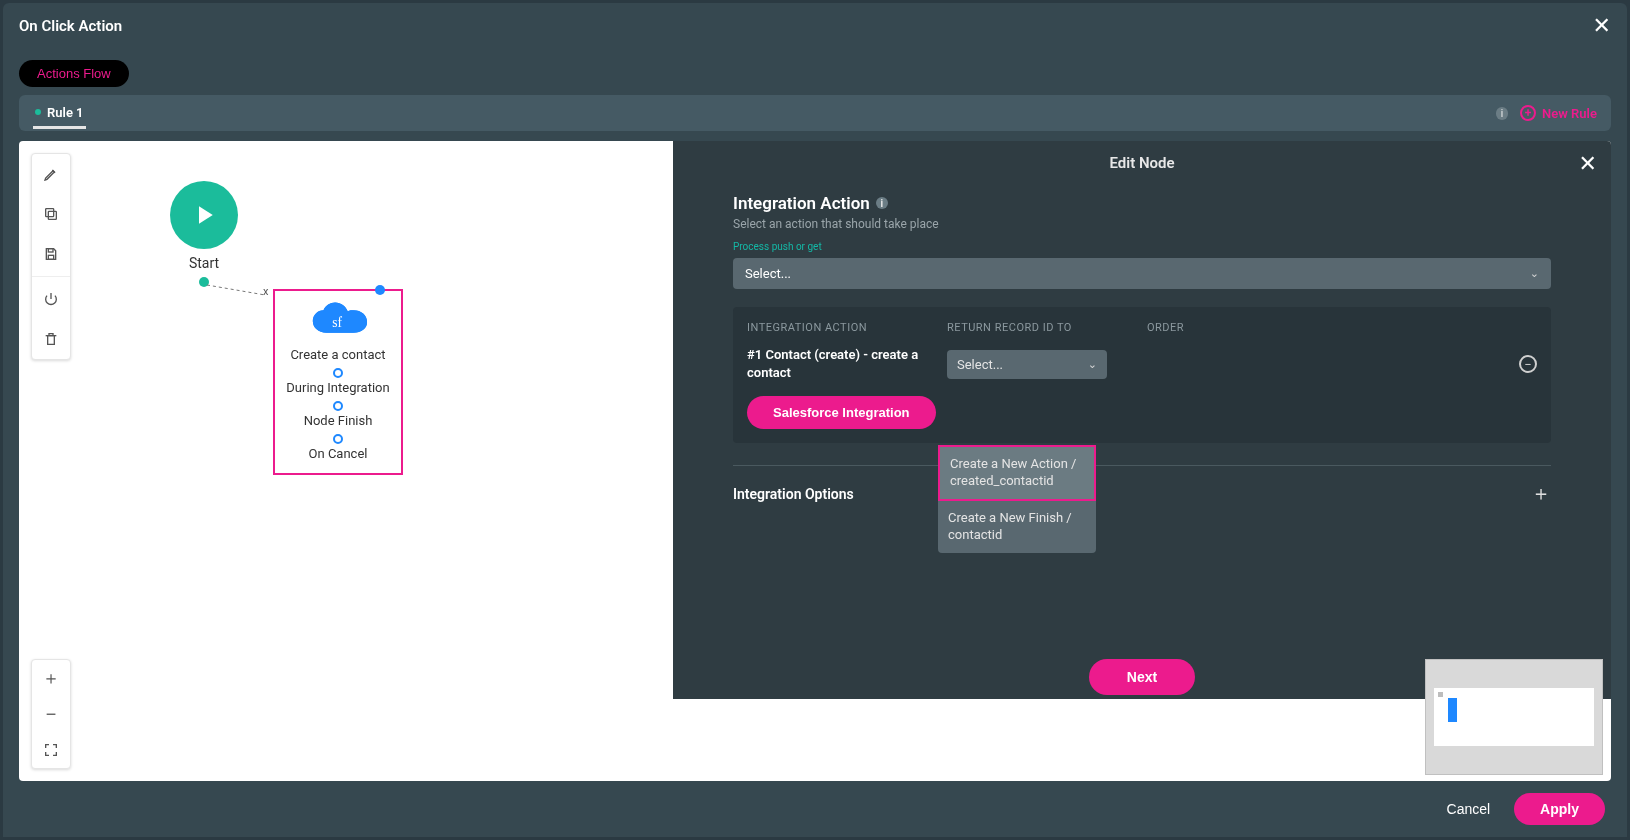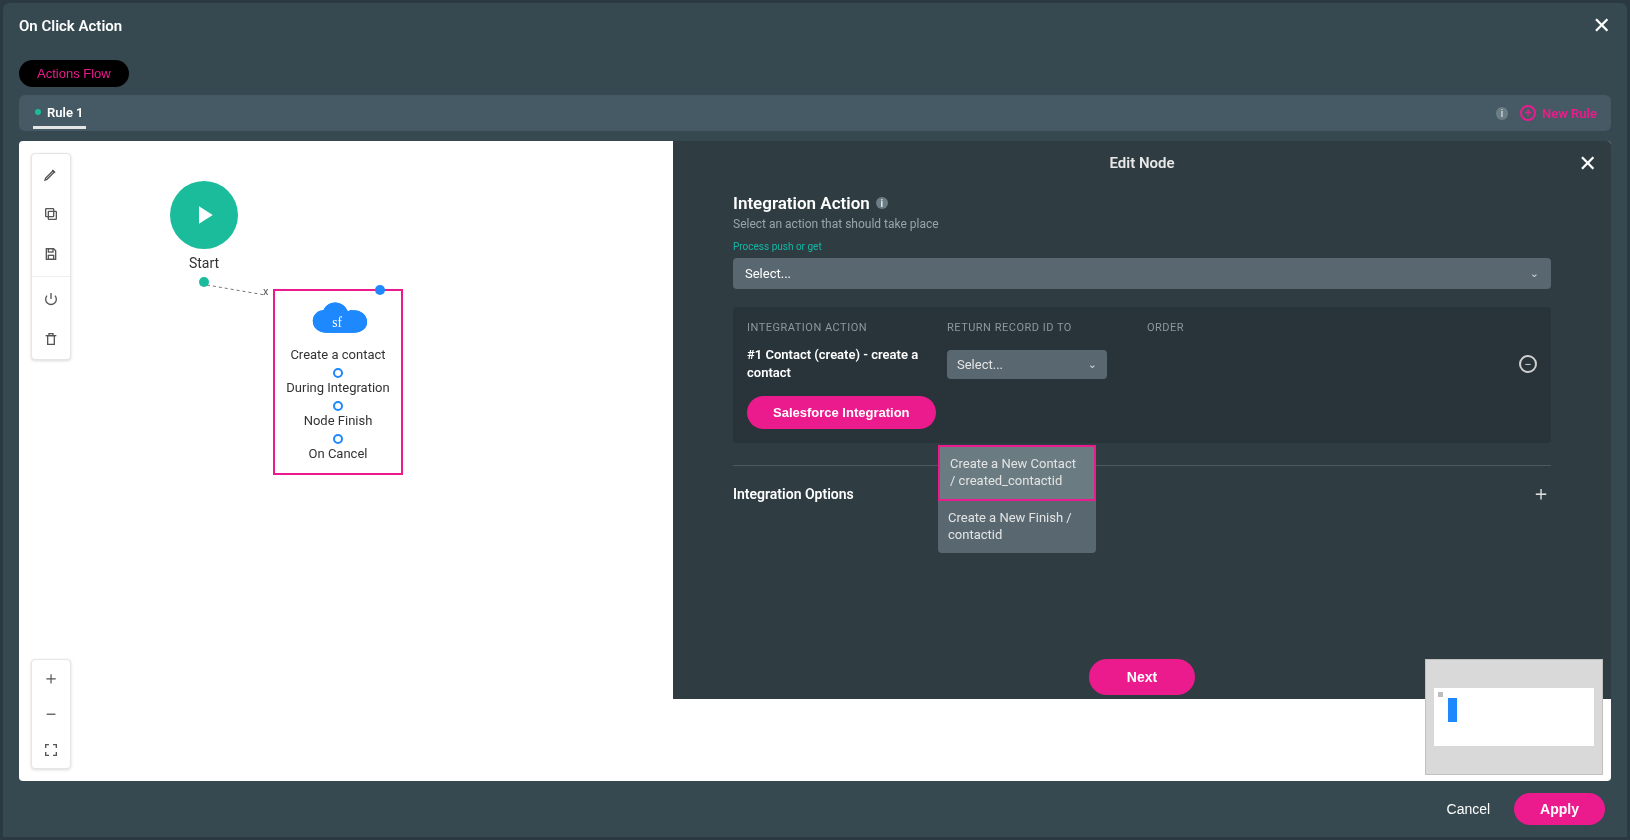--- a/index.html
+++ b/index.html
@@ -487,21 +487,21 @@
           <button class="sf-int-btn">Salesforce Integration</button>
         </div>
 
         <div class="divider"></div>
         <div class="opt-row">
           <div class="opt-label">Integration Options</div>
           <div class="plus-icon">＋</div>
         </div>
 
         <div class="dropdown-pop">
-          <div class="dd-item sel">Create a New Contact / created_contactid</div>
+          <div class="dd-item sel">Create a New Action / created_contactid</div>
           <div class="dd-item">Create a New Finish / contactid</div>
         </div>
 
         <div class="next-row">
           <button class="next-btn">Next</button>
         </div>
       </div>
     </div>
 
     <div class="minimap">

